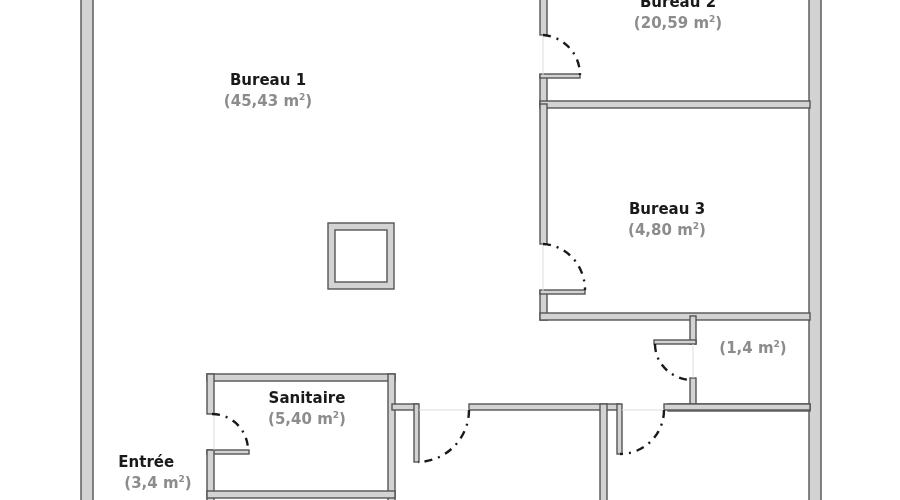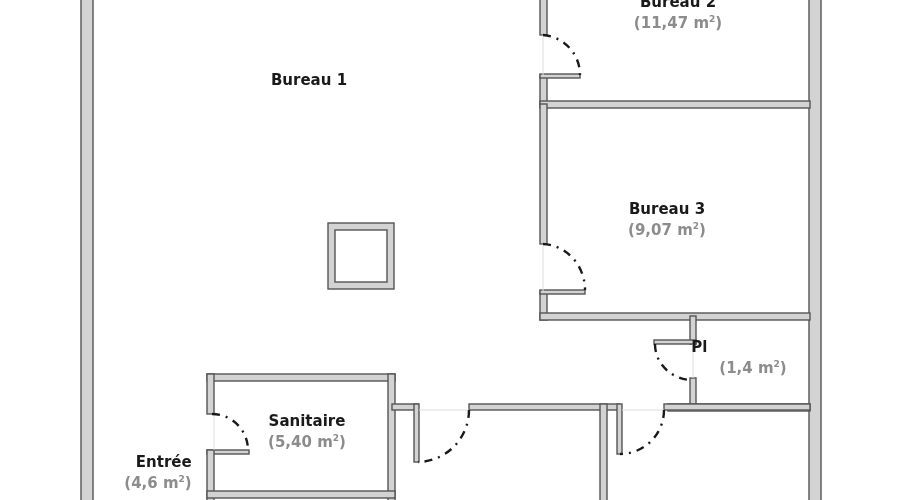--- a/index.html
+++ b/index.html
@@ -65,40 +65,40 @@
   <line class="thin" x1="693" y1="344" x2="693" y2="378"></line>
 
   <path class="door-swing" d="M543 35 A 40 40 0 0 1 580 75"></path>
   <path class="door-swing" d="M543 244 A 44 46 0 0 1 585 290"></path>
   <path class="door-swing" d="M655 344 A 38 36 0 0 0 690 380"></path>
   <path class="door-swing" d="M212 414 A 36 36 0 0 1 248 450"></path>
   <path class="door-swing" d="M469 410 A 52 52 0 0 1 418 462"></path>
   <path class="door-swing" d="M664 410 A 44 44 0 0 1 620 454"></path>
 </svg>
 
-<div class="room-label" style="left:268px; top:70px;margin-left:41px;">
+<div class="room-label" style="left:268px; top:70px;">
   <div class="room-name">Bureau 1</div>
+  <div class="room-area"><span>(45,43 m</span><sup>2</sup><span>)</span></div>
 </div>
 
 <div class="room-label" style="left:678px; top:-8px;">
   <div class="room-name">Bureau 2</div>
-  <div class="room-area"><span>(11,47 m</span><sup>2</sup><span>)</span></div>
+  <div class="room-area"><span>(20,59 m</span><sup>2</sup><span>)</span></div>
 </div>
 
 <div class="room-label" style="left:667px; top:199px;">
   <div class="room-name">Bureau 3</div>
-  <div class="room-area"><span>(9,07 m</span><sup>2</sup><span>)</span></div>
+  <div class="room-area"><span>(4,80 m</span><sup>2</sup><span>)</span></div>
 </div>
 
 <div class="room-label" style="left:753px; top:337px;">
-  <div class="room-name" style="text-align:left; margin-left:-28px;">Pl</div>
   <div class="room-area"><span>(1,4 m</span><sup>2</sup><span>)</span></div>
 </div>
 
-<div class="room-label" style="left:307px; top:411px;text-align:center;">
+<div class="room-label" style="left:307px; top:388px;text-align:center;">
   <div class="room-name">Sanitaire</div>
   <div class="room-area"><span>(5,40 m</span><sup>2</sup><span>)</span></div>
 </div>
 
 <div class="room-label" style="left:158px; top:452px;">
-  <div class="room-name" style="text-align:right; margin-left:-6px;">Entrée</div>
-  <div class="room-area"><span>(4,6 m</span><sup>2</sup><span>)</span></div>
+  <div class="room-name" style="text-align:left; margin-left:-6px;">Entrée</div>
+  <div class="room-area"><span>(3,4 m</span><sup>2</sup><span>)</span></div>
 </div>
 
 </body></html>

